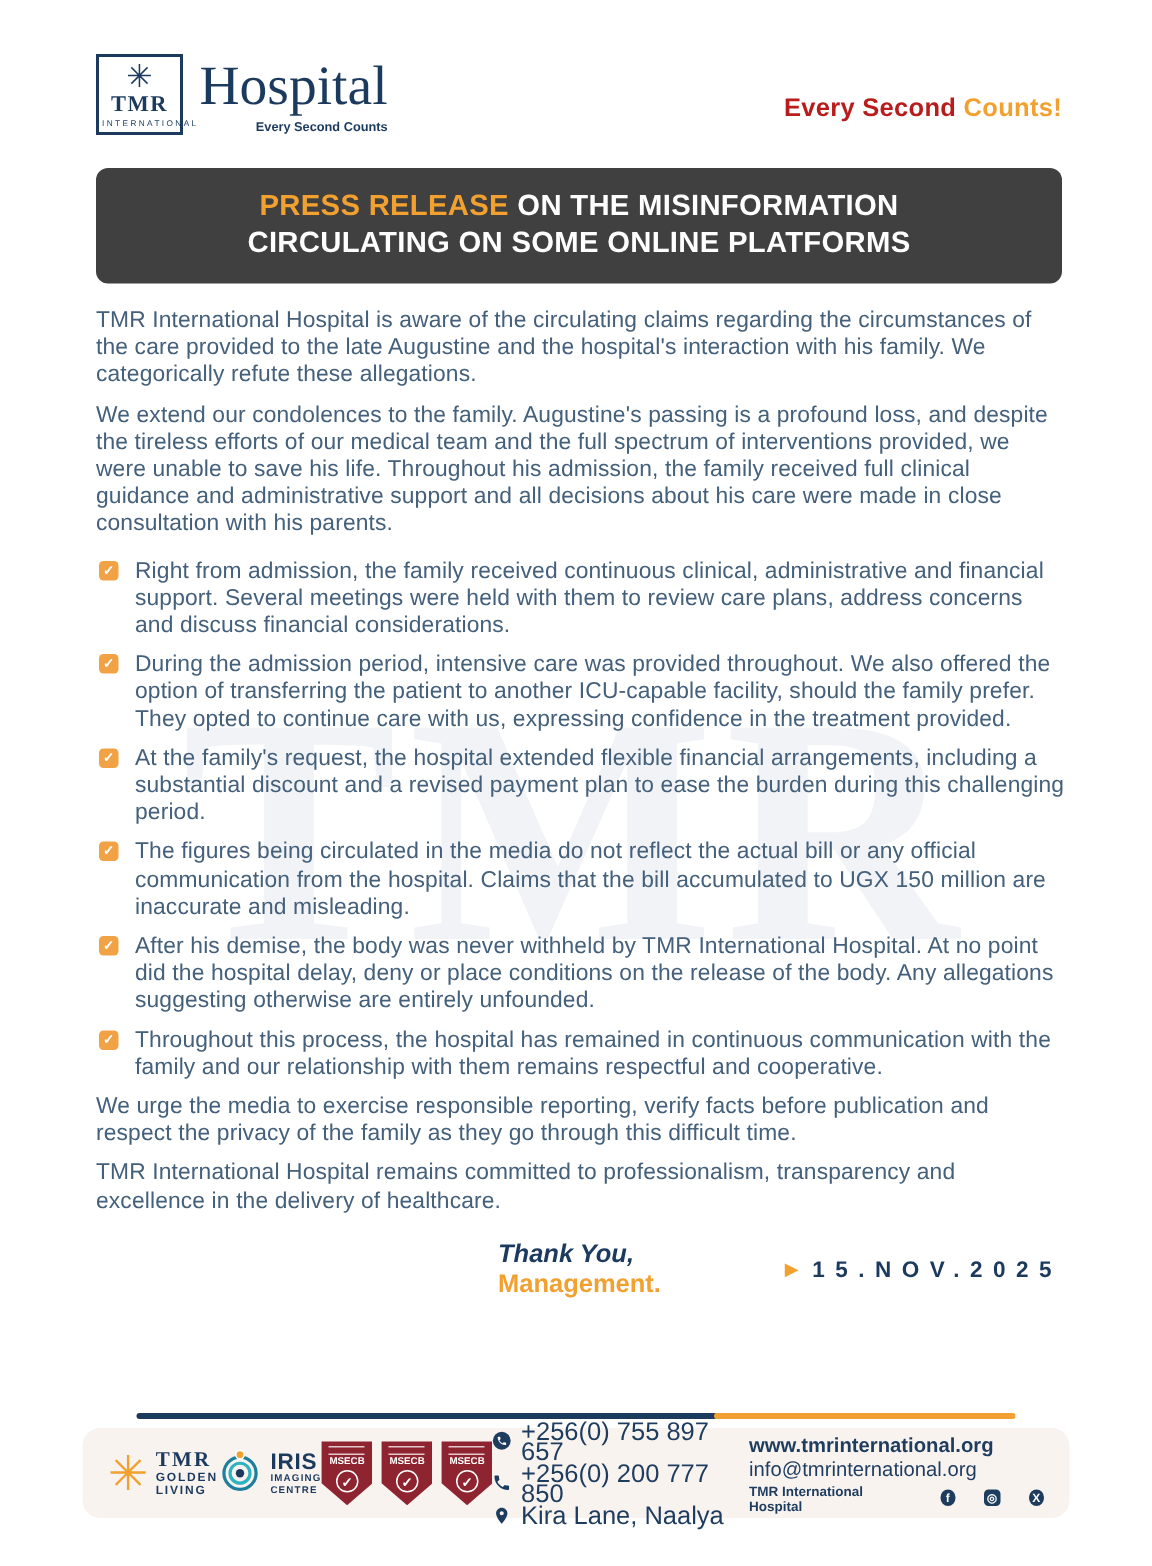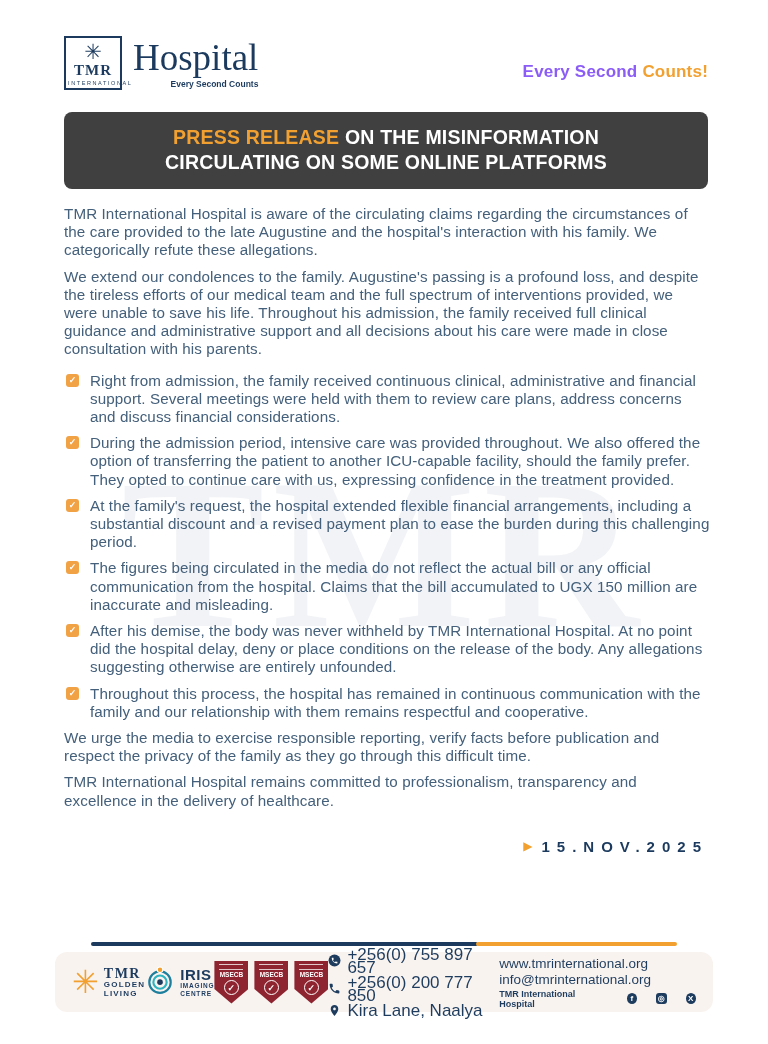--- a/index.html
+++ b/index.html
@@ -20,21 +20,21 @@
   .header { position:relative; z-index:2; display:flex; justify-content:space-between; align-items:flex-start; padding:36px 60px 0 64px; }
   .logo-wrap { display:flex; align-items:flex-start; }
   .logo-box { border:2px solid #1b3a5e; width:58px; padding:3px 2px 2px; text-align:center; }
   .logo-star { display:block; color:#1b3a5e; font-size:21px; line-height:21px; }
   .logo-tmr { display:block; font-family:"Liberation Serif", serif; font-weight:bold; color:#1b3a5e; font-size:15px; letter-spacing:1px; line-height:16px; }
   .logo-intl { display:block; font-size:5.5px; letter-spacing:1.6px; color:#1b3a5e; margin-top:2px; }
   .hospital-block { margin-left:11px; margin-top:2px; }
   .hospital-text { font-family:"Liberation Serif", serif; color:#1b3a5e; font-size:37px; line-height:40px; }
   .hospital-tag { text-align:right; font-size:8.5px; font-weight:bold; color:#1b3a5e; margin-top:1px; }
   .slogan { margin-top:26px; font-size:17px; font-weight:bold; letter-spacing:0.2px; }
-  .slogan-p1 { color:#8b5cf6; }
+  .slogan-p1 { color:#b91c1c; }
   .slogan-p2 { color:#f2a131; }
   
   .banner {
     position:relative; z-index:2; margin:22px 60px 0 64px; background:#404040;
     border-radius:8px; padding:13px 44px 14px; text-align:center;
     color:#ffffff; font-weight:bold; font-size:19.5px; line-height:25px; letter-spacing:0.2px;
   }
   .banner-hl { color:#f2a131; }
   
   .content {
@@ -81,21 +81,21 @@
     clip-path:polygon(0 0,100% 0,100% 66%,50% 100%,0 66%);
     display:flex; flex-direction:column; align-items:center; padding-top:3px;
   }
   .badge-lines { width:24px; height:6px; border-top:1px solid rgba(255,255,255,.75); border-bottom:1px solid rgba(255,255,255,.75); }
   .badge-name { color:#fff; font-size:6.5px; font-weight:bold; margin-top:1px; }
   .badge-check { width:15px; height:15px; border:1.5px solid #fff; border-radius:50%; color:#fff; font-size:9px; line-height:14px; text-align:center; margin-top:2px; font-weight:bold; }
   .contact { display:flex; flex-direction:column; gap:2px; }
   .contact-row { display:flex; align-items:center; color:#1e3c5e; font-size:17px; line-height:13px; }
   .c-icon { width:13px; height:13px; margin-right:6px; flex:0 0 13px; }
   .web { display:flex; flex-direction:column; gap:1px; }
-  .web-site { font-weight:normal; color:#1e3c5e; font-size:13.5px; line-height:15px; }
+  .web-site { font-weight:bold; color:#1e3c5e; font-size:13.5px; line-height:15px; }
   .web-email { color:#1e3c5e; font-size:13.5px; line-height:15px; }
   .web-social { display:flex; align-items:center; gap:19px; font-size:9px; color:#1e3c5e; font-weight:bold; margin-top:1px; }
   .si { width:11px; height:11px; background:#1e3c5e; color:#fff; border-radius:50%; font-size:8px; line-height:11px; text-align:center; font-weight:bold; display:inline-block; }
   .si-square { border-radius:3px; }
 </style>
 </head>
 <body>
 
 <div class="page">
 
@@ -153,20 +153,24 @@
         <span class="check">✓</span>
         <span>Throughout this process, the hospital has remained in continuous communication with the family and our relationship with them remains respectful and cooperative.</span>
       </li>
     </ul>
 
     <p class="closing">We urge the media to exercise responsible reporting, verify facts before publication and respect the privacy of the family as they go through this difficult time.</p>
     <p>TMR International Hospital remains committed to professionalism, transparency and excellence in the delivery of healthcare.</p>
   </div>
 
   <div class="sig-row">
+    <div class="sig">
+      <div class="sig-1">Thank You,</div>
+      <div class="sig-2">Management.</div>
+    </div>
     <div class="date">
       <span class="date-arrow">▶</span>
       <span class="date-text">15.NOV.2025</span>
     </div>
   </div>
 
   <div class="footer">
     <div class="footer-line">
       <div class="fl-navy"></div>
       <div class="fl-orange"></div>

